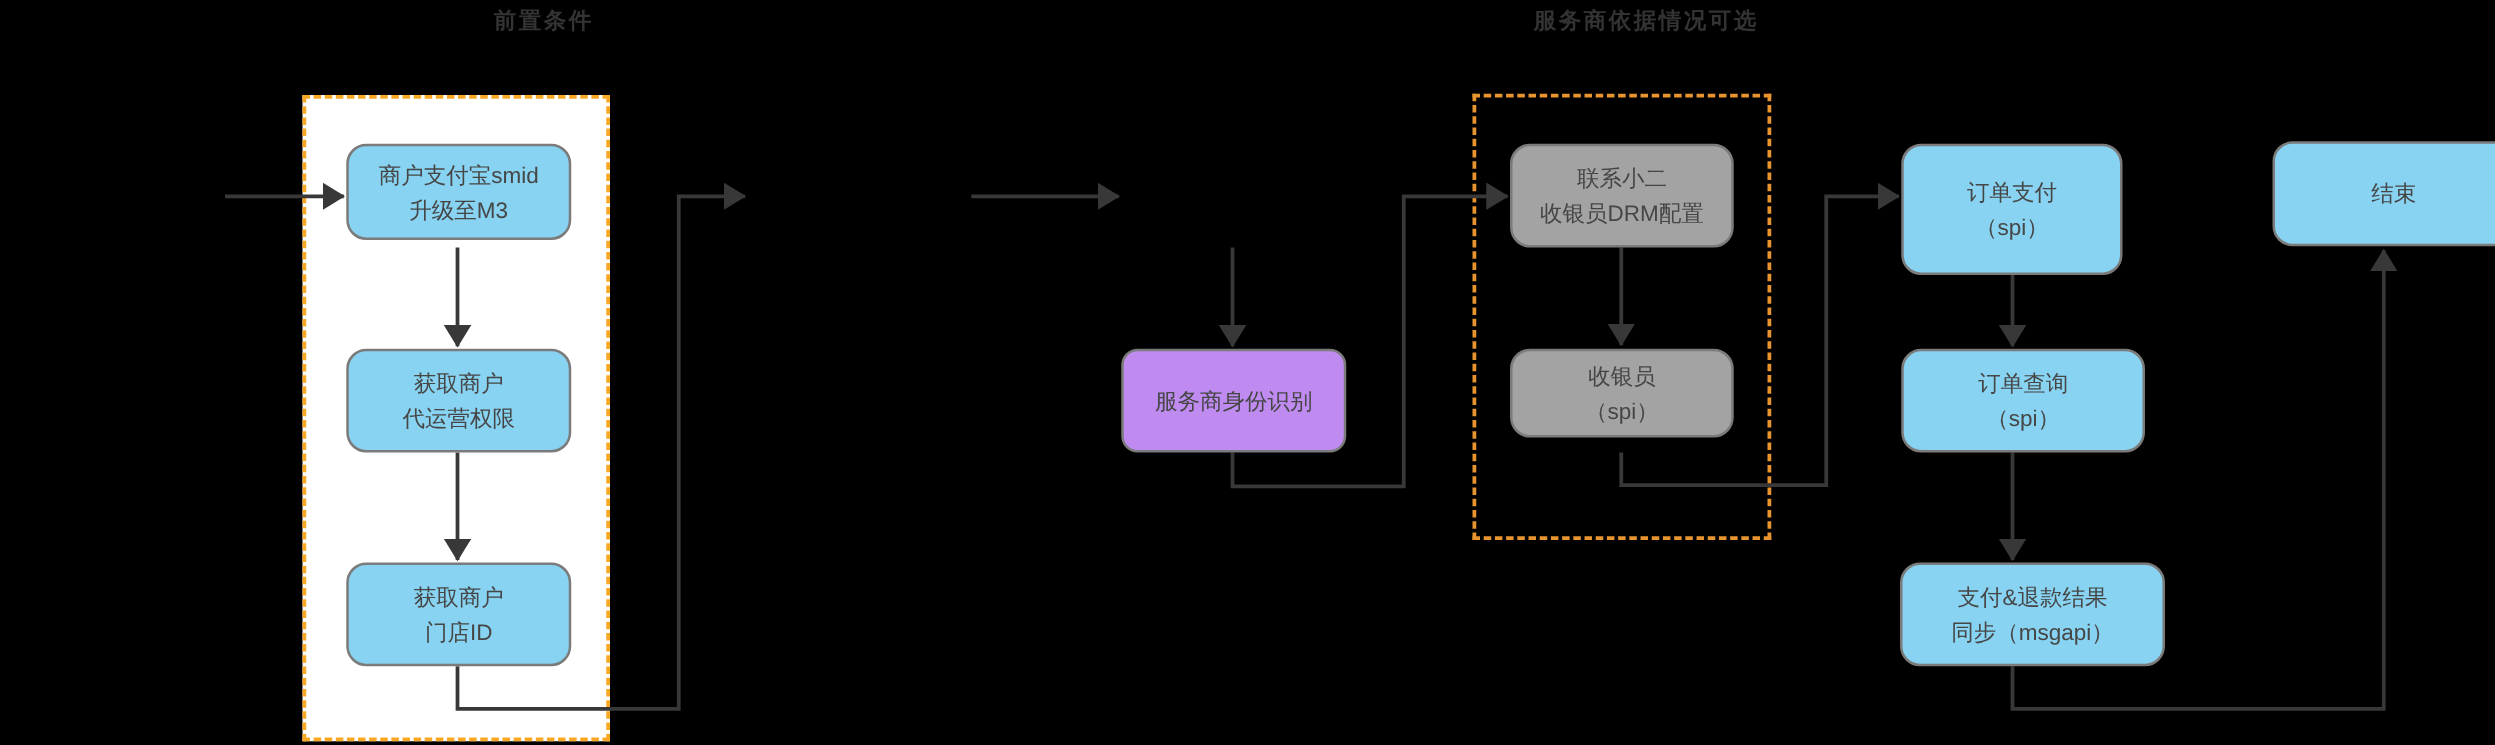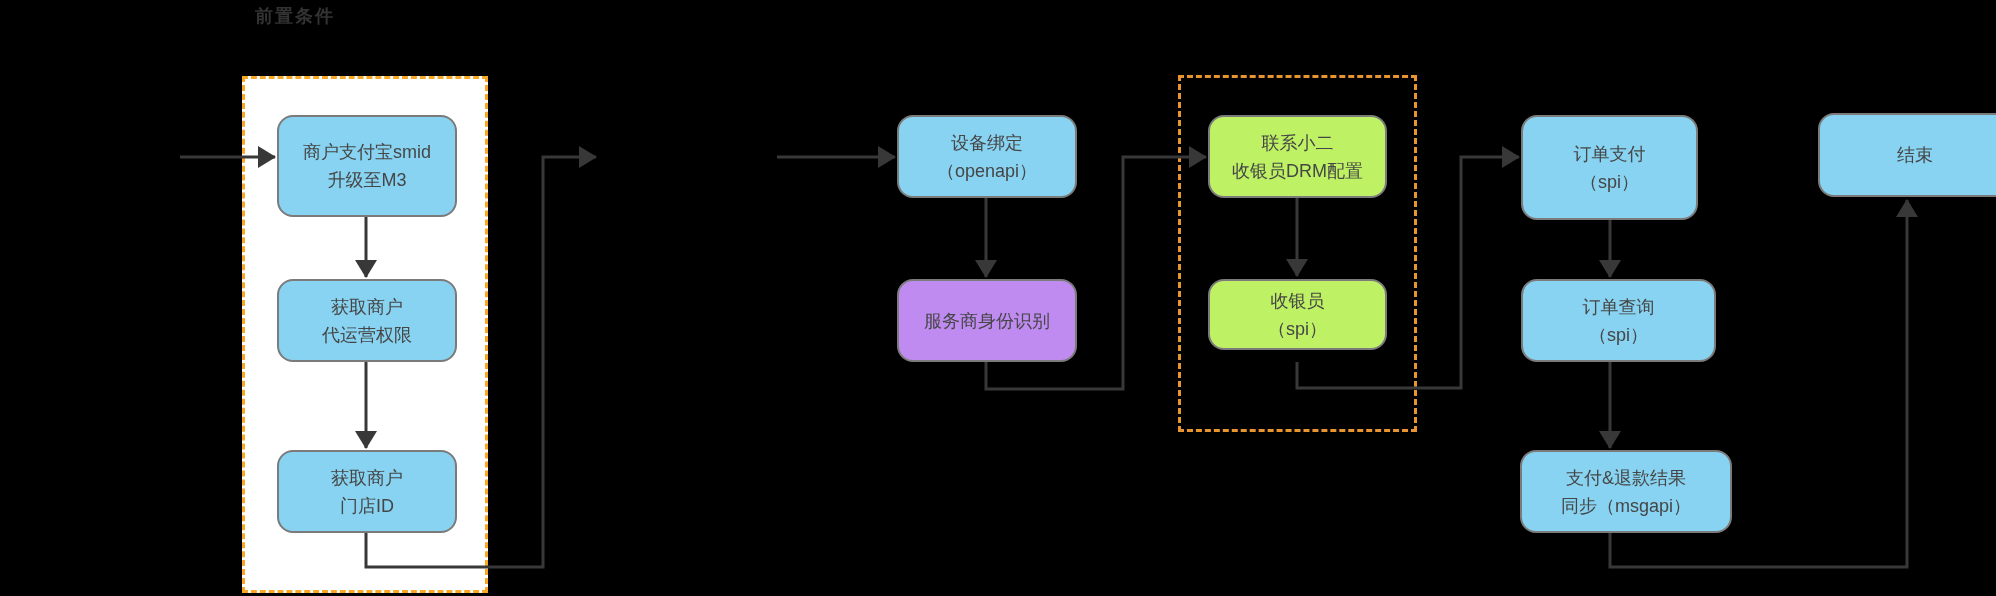--- a/index.html
+++ b/index.html
@@ -23,21 +23,21 @@
   }
   .group.opt{
     left:1178px;top:75px;width:239px;height:357px;
     background:transparent;
     border-color:#E8952F;
   }
   .section-label{
     position:absolute;top:4px;
     color:#333333;
     font-size:18px;font-weight:700;letter-spacing:2px;
-    text-align:left;
+    text-align:right;
     z-index:1;
     white-space:nowrap;
   }
   .label-pre{left:255px;width:220px;}
   .label-opt{left:1187px;width:220px;}
   .connectors{
     position:absolute;left:0;top:0;
     z-index:2;
   }
   .node{
@@ -47,32 +47,33 @@
     border-radius:16px;
     display:flex;flex-direction:column;
     align-items:center;justify-content:center;
     font-size:18px;font-weight:500;
     color:#464646;line-height:28px;
     text-align:center;
     z-index:3;
     white-space:nowrap;
   }
   .node.blue{background:#87D3F1;}
-  .node.purple{background:#BF8BF0;}
-  .node.orange{background:#bef264;}
+  .node.purple{background:#BF8BF0;border-radius:13px;}
+  .node.orange{background:#a3a3a3;}
 </style>
 </head>
 <body>
 
 <div class="canvas">
 
   <div class="group pre"></div>
   <div class="group opt"></div>
 
   <div class="section-label label-pre">前置条件</div>
+  <div class="section-label label-opt">服务商依据情况可选</div>
 
   <svg class="connectors" width="1996" height="596" viewBox="0 0 1996 596">
     <defs>
       <marker id="arrow" markerUnits="userSpaceOnUse" markerWidth="22" markerHeight="24" refX="17" refY="11" orient="auto">
         <path d="M0,0 L18,11 L0,22 Z" fill="#383838"></path>
       </marker>
     </defs>
     <g fill="none" stroke="#383838" stroke-width="3">
       <path d="M180 157 L275 157" marker-end="url(#arrow)"></path>
       <path d="M366 198 L366 277" marker-end="url(#arrow)"></path>
@@ -83,40 +84,36 @@
       <path d="M986 362 L986 389 L1123 389 L1123 157 L1206 157" marker-end="url(#arrow)"></path>
       <path d="M1297 198 L1297 276" marker-end="url(#arrow)"></path>
       <path d="M1297 362 L1297 388 L1461 388 L1461 157 L1519 157" marker-end="url(#arrow)"></path>
       <path d="M1610 198 L1610 277" marker-end="url(#arrow)"></path>
       <path d="M1610 362 L1610 448" marker-end="url(#arrow)"></path>
       <path d="M1610 533 L1610 567 L1907 567 L1907 200" marker-end="url(#arrow)"></path>
     </g>
   </svg>
 
 
-  <div class="node blue" style="left:277px;top:115px;width:180px;height:102px">
+  <div class="node blue" style="left:277px;top:115px;width:180px;height:77px">
     <span>商户支付宝smid</span>
     <span>升级至M3</span>
   </div>
 
   <div class="node blue" style="left:277px;top:279px;width:180px;height:83px">
     <span>获取商户</span>
     <span>代运营权限</span>
   </div>
 
   <div class="node blue" style="left:277px;top:450px;width:180px;height:83px">
     <span>获取商户</span>
     <span>门店ID</span>
   </div>
 
 
-  <div class="node blue" style="left:897px;top:115px;width:180px;height:83px">
-    <span>设备绑定</span>
-    <span>（openapi）</span>
-  </div>
 
   <div class="node purple" style="left:897px;top:279px;width:180px;height:83px">
     <span>服务商身份识别</span>
     <span></span>
   </div>
 
   <div class="node orange" style="left:1208px;top:115px;width:179px;height:83px">
     <span>联系小二</span>
     <span>收银员DRM配置</span>
   </div>

